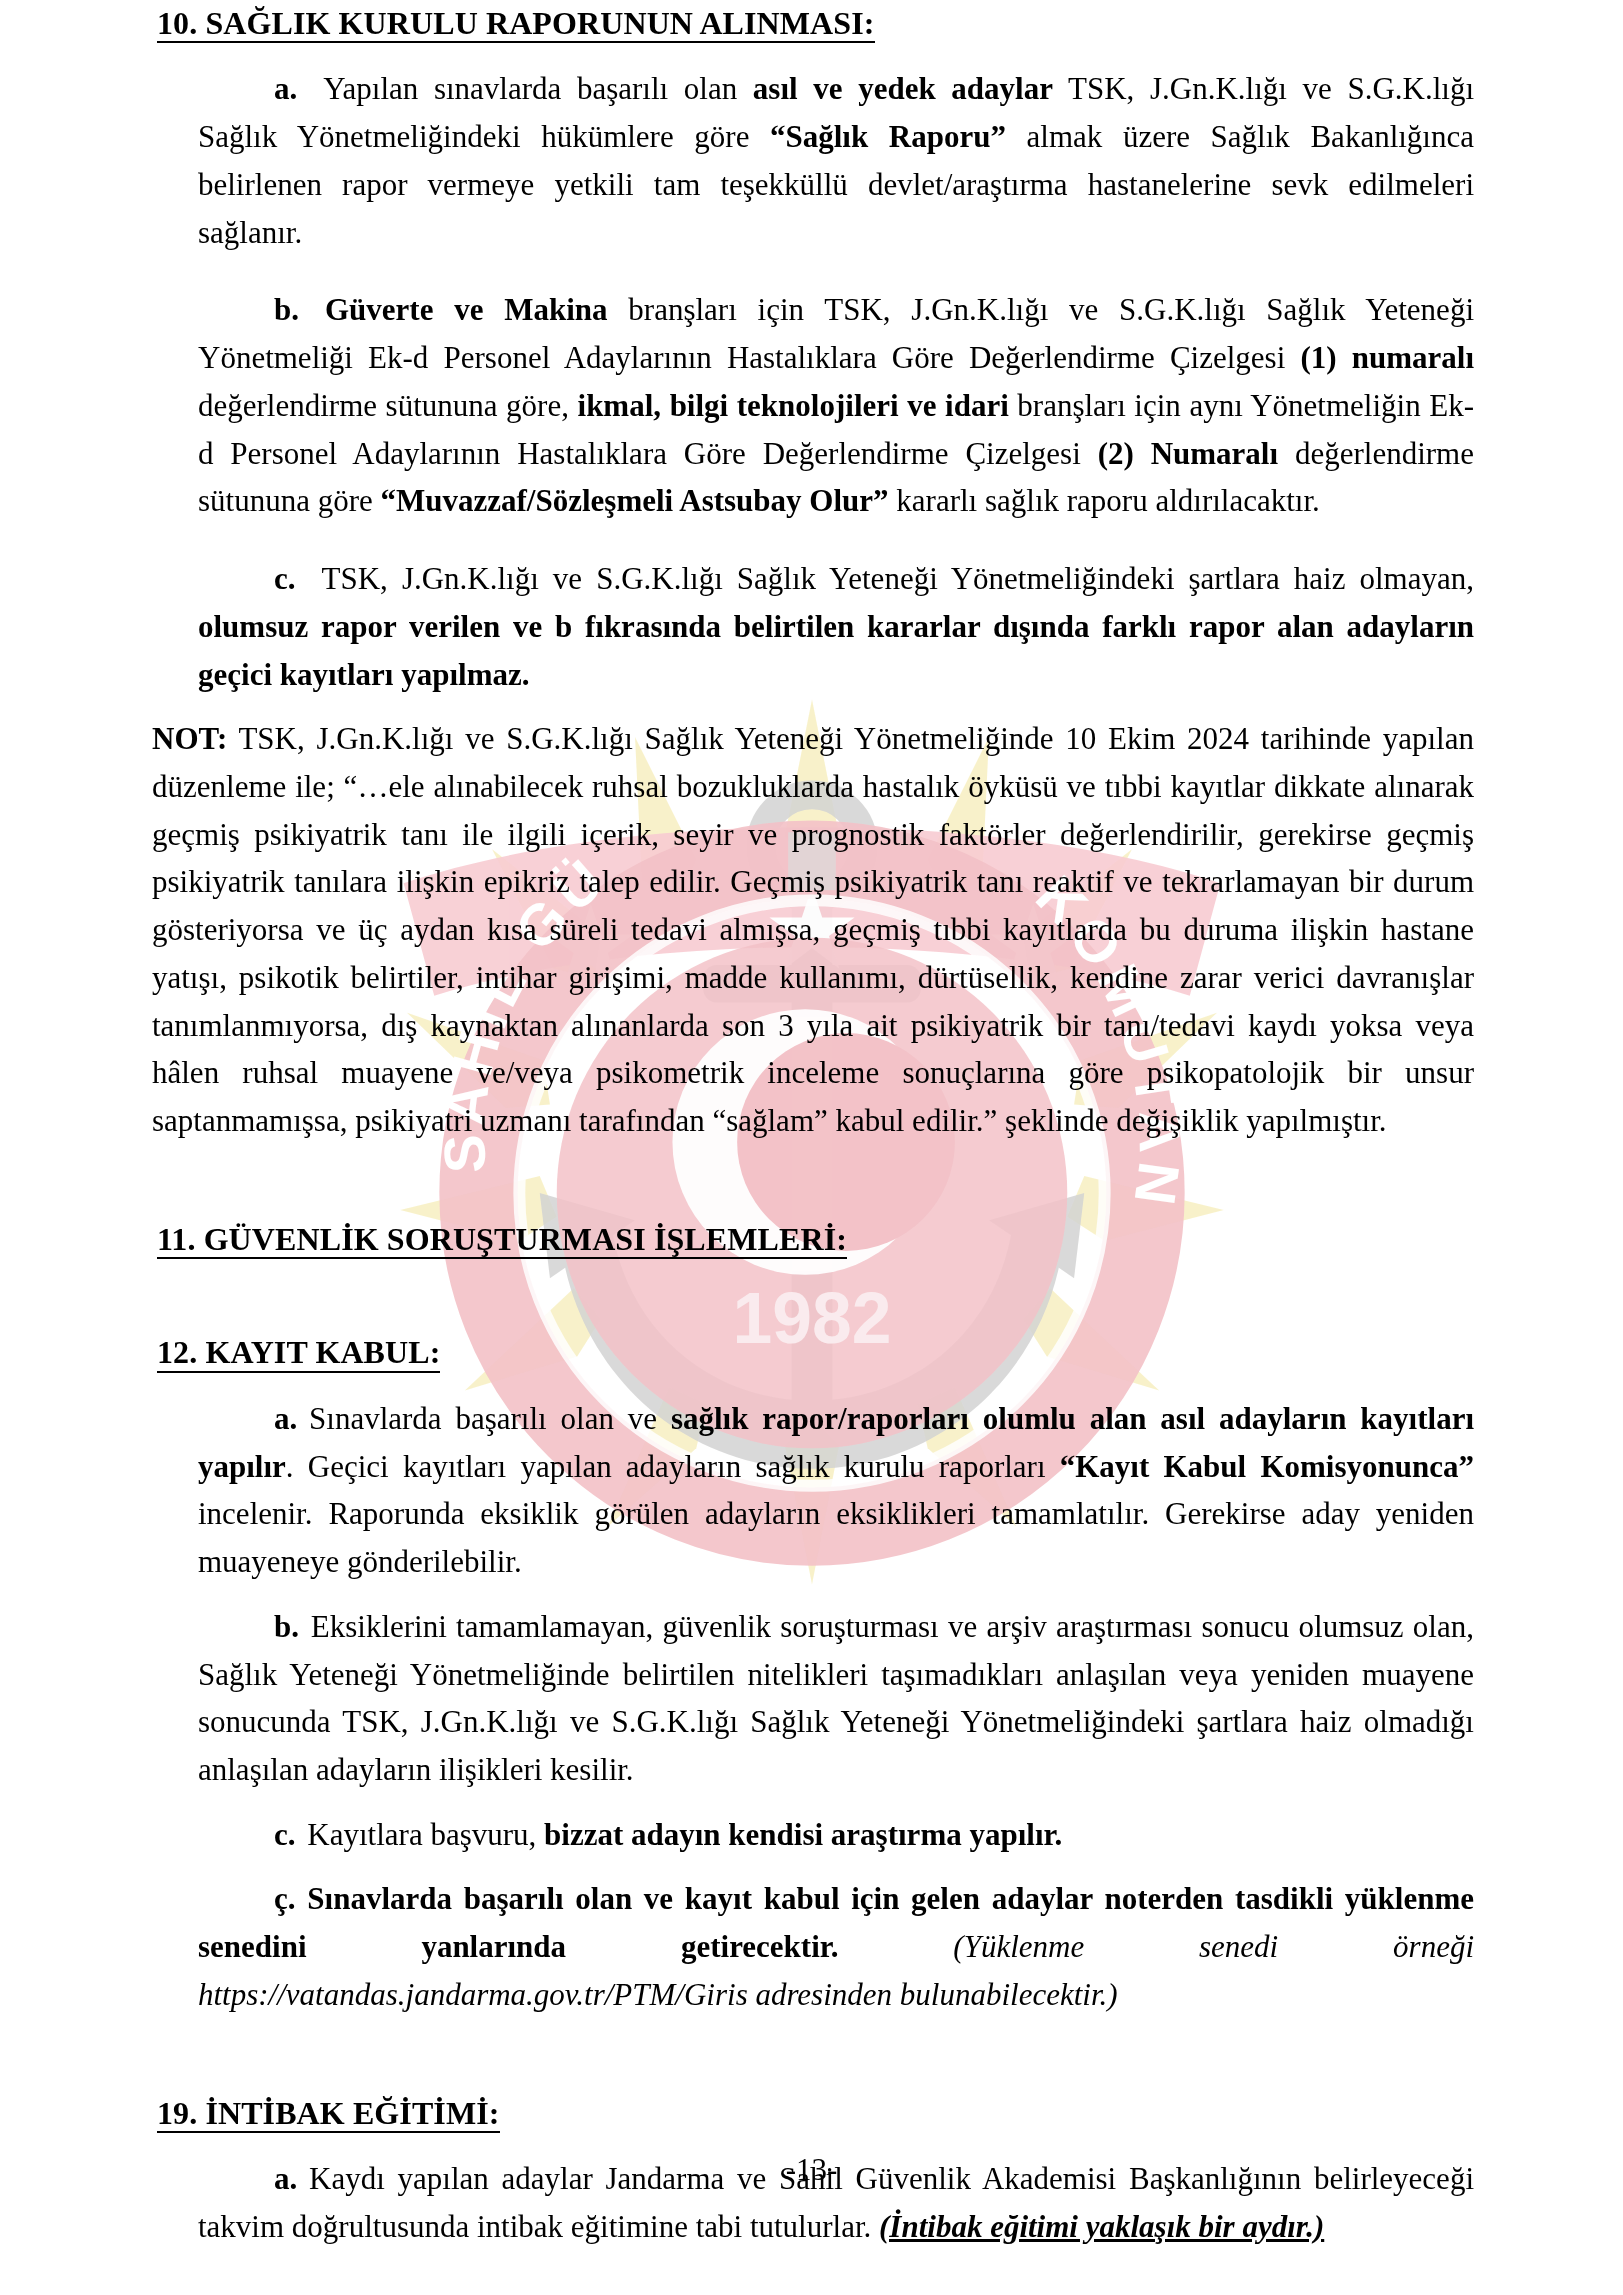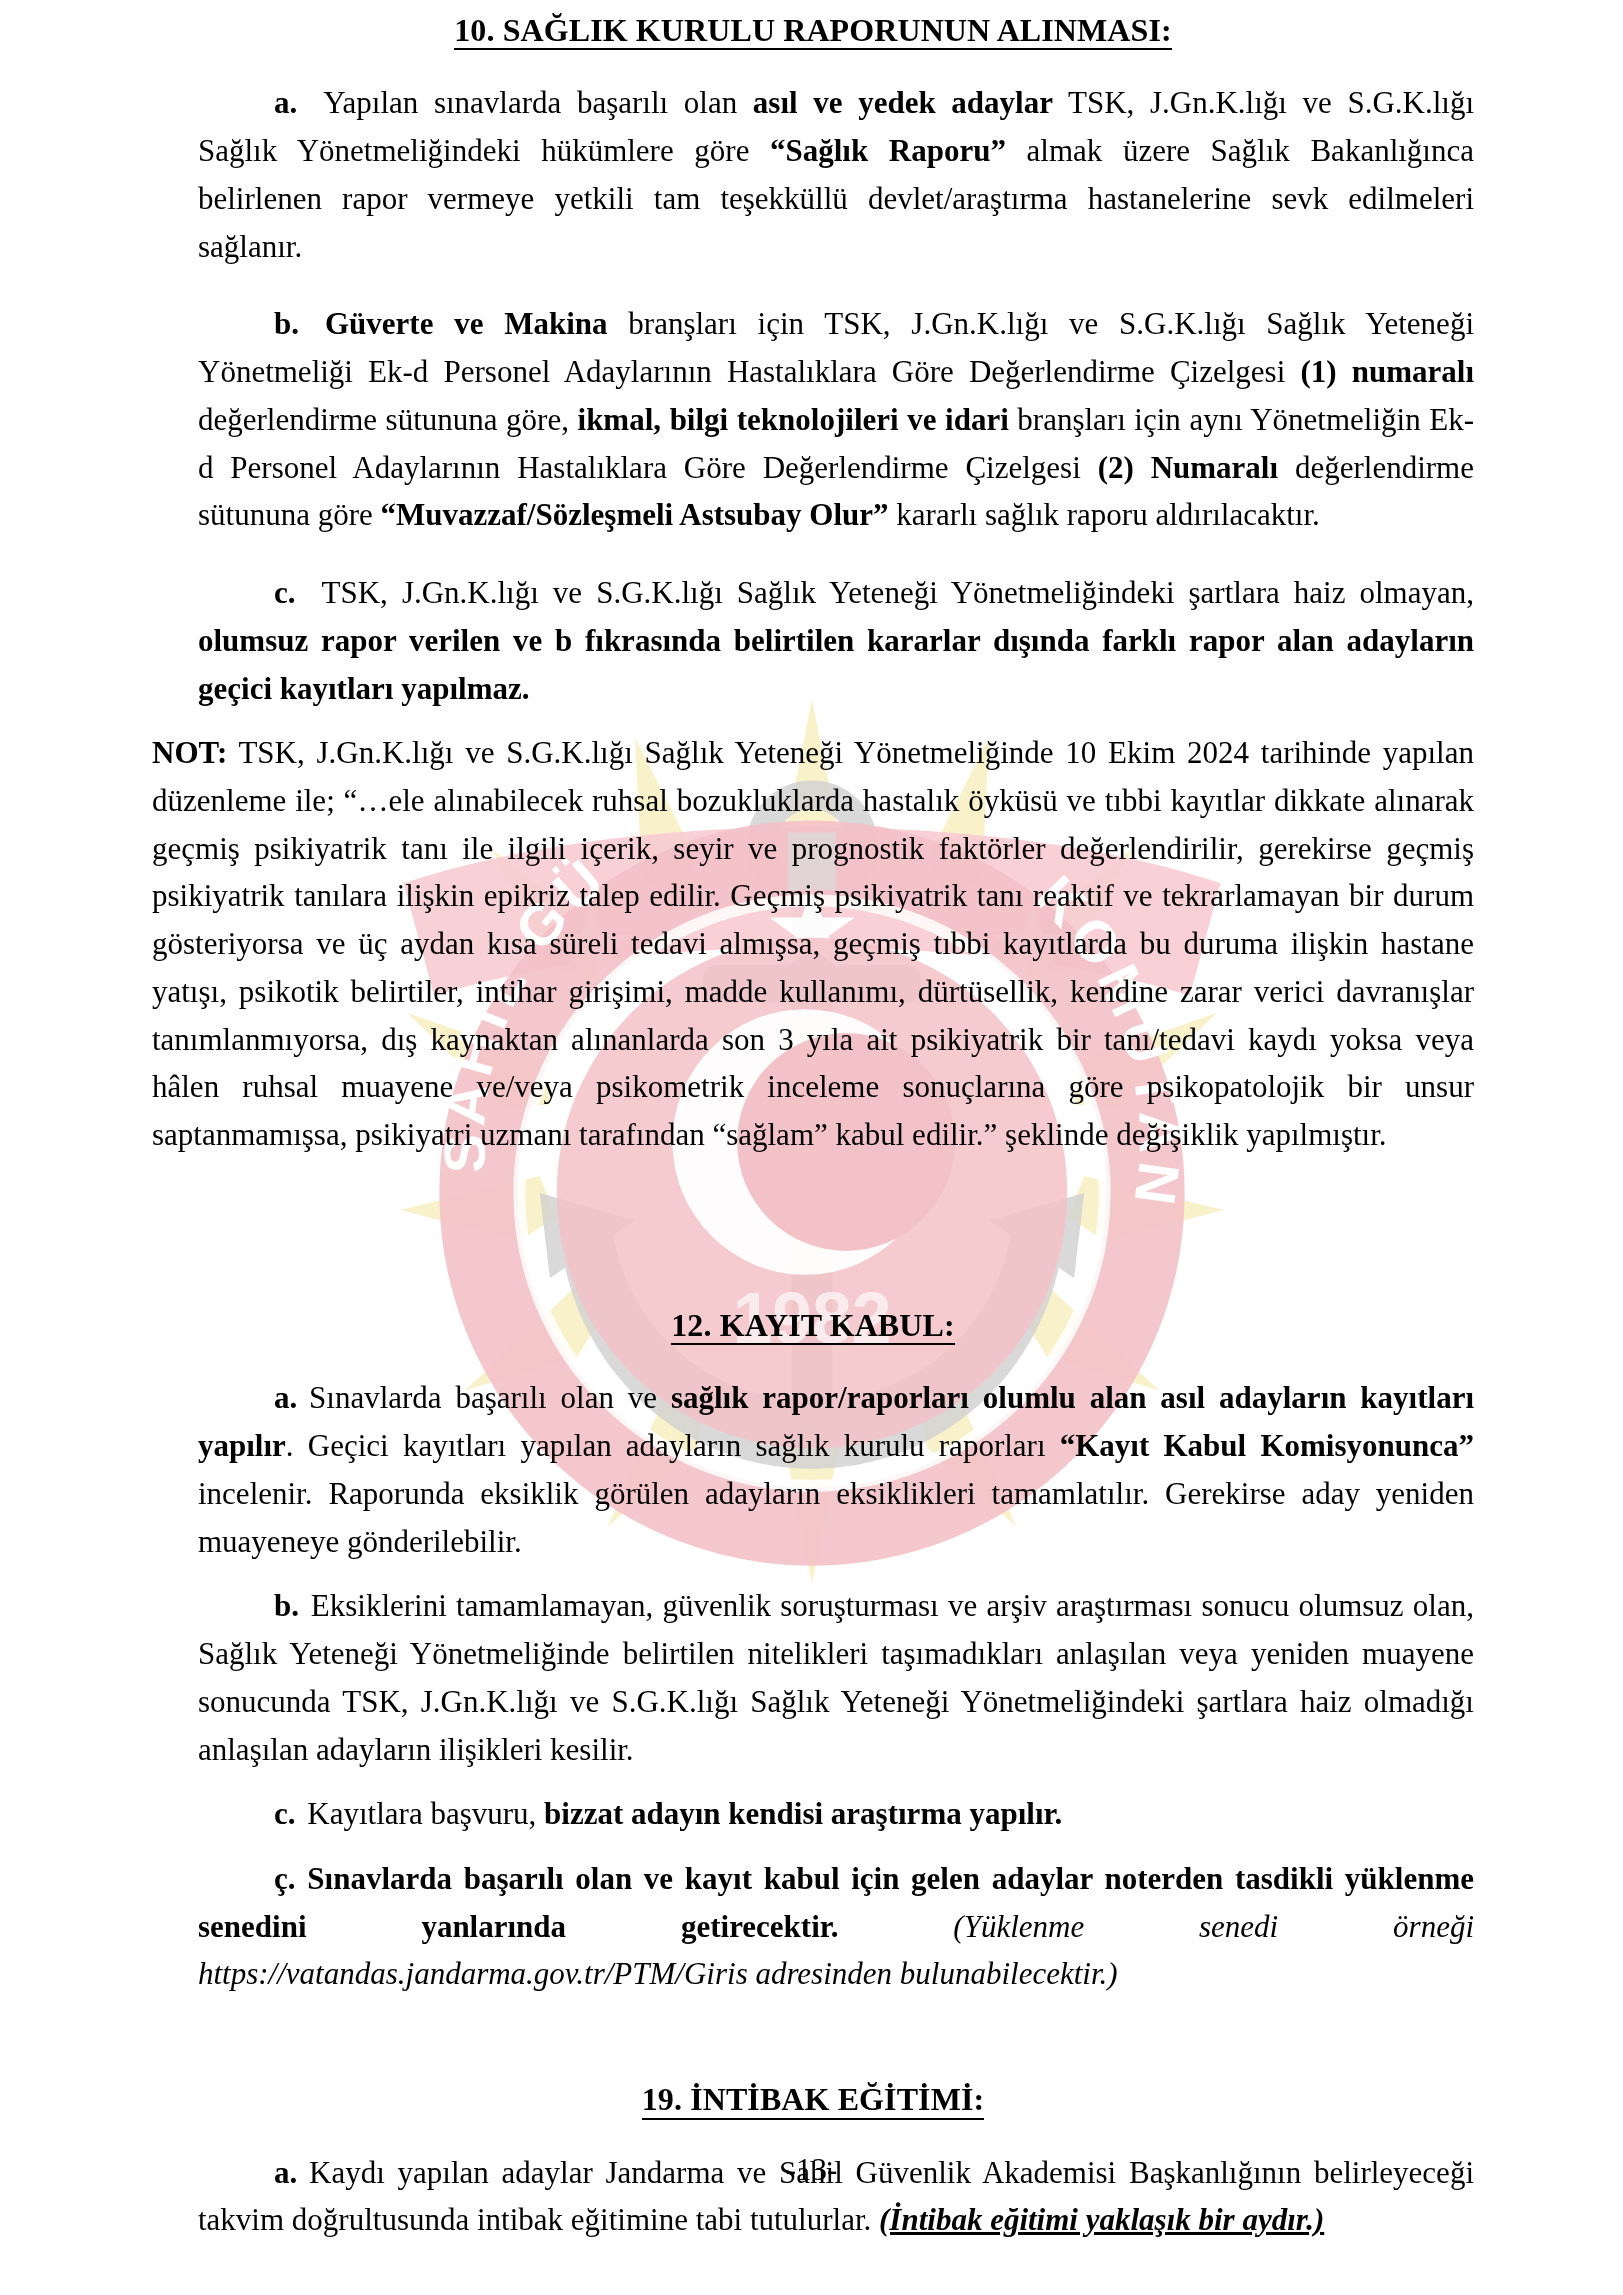--- a/index.html
+++ b/index.html
@@ -44,21 +44,21 @@
     font-size: 32px;
     font-weight: bold;
     margin: 0;
     padding: 0;
     letter-spacing: 0.1px;
     display: inline-block;
     border-bottom: 2.6px solid #000;
     line-height: 1.14;
     white-space: pre;
   }
-  .sec-head-wrap { margin: 12px; padding: 0; text-align: center; }
+  .sec-head-wrap { margin: 5px; padding: 0; }
 
   p.para {
     font-size: 31px;
     line-height: 1.54;
     margin: 0;
     padding: 0;
     text-align: justify;
     text-justify: inter-word;
     text-indent: 0;
     hyphens: none;
@@ -183,20 +183,23 @@
     </p>
 
     <div class="sp-s"></div>
 
     <p class="para">
       <b>NOT:</b><span> TSK, J.Gn.K.lığı ve S.G.K.lığı Sağlık Yeteneği Yönetmeliğinde 10 Ekim 2024 tarihinde yapılan düzenleme ile; “…ele alınabilecek ruhsal bozukluklarda hastalık öyküsü ve tıbbi kayıtlar dikkate alınarak geçmiş psikiyatrik tanı ile ilgili içerik, seyir ve prognostik faktörler değerlendirilir, gerekirse geçmiş psikiyatrik tanılara ilişkin epikriz talep edilir. Geçmiş psikiyatrik tanı reaktif ve tekrarlamayan bir durum gösteriyorsa ve üç aydan kısa süreli tedavi almışsa, geçmiş tıbbi kayıtlarda bu duruma ilişkin hastane yatışı, psikotik belirtiler, intihar girişimi, madde kullanımı, dürtüsellik, kendine zarar verici davranışlar tanımlanmıyorsa, dış kaynaktan alınanlarda son 3 yıla ait psikiyatrik bir tanı/tedavi kaydı yoksa veya hâlen ruhsal muayene ve/veya psikometrik inceleme sonuçlarına göre psikopatolojik bir unsur saptanmamışsa, psikiyatri uzmanı tarafından “sağlam” kabul edilir.” şeklinde değişiklik yapılmıştır.</span>
     </p>
 
     <div class="sp-xl"></div>
 
+    <div class="sec-head-wrap">
+      <h2 class="sec-head">11. GÜVENLİK SORUŞTURMASI İŞLEMLERİ:</h2>
+    </div>
 
     <div class="sp-s"></div>
 
 
     <div class="sp-l"></div>
 
     <div class="sec-head-wrap">
       <h2 class="sec-head">12. KAYIT KABUL:</h2>
     </div>
 

